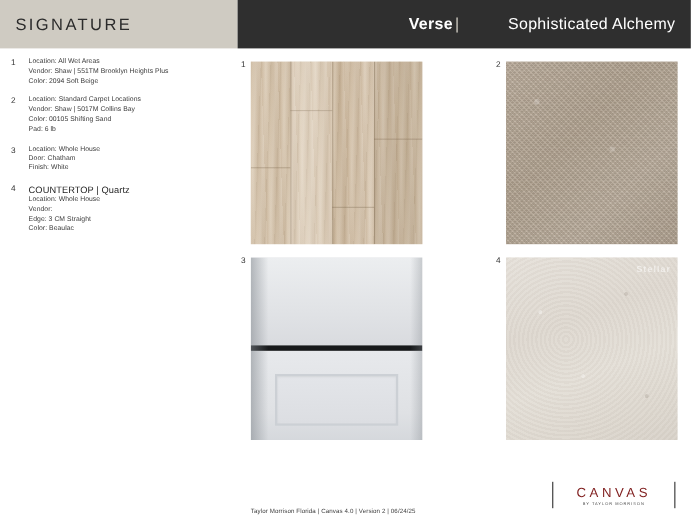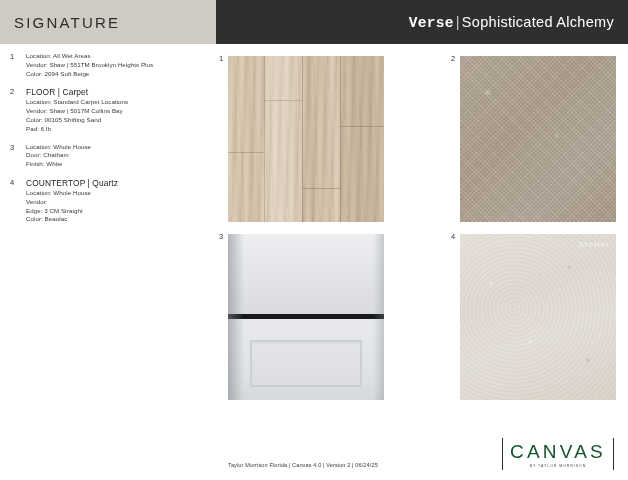--- a/index.html
+++ b/index.html
@@ -56,28 +56,28 @@
     color: #2b2b2b;
   }
   .collection {
     font-size: 14.5px;
     color: #ffffff;
     letter-spacing: 0.3px;
     white-space: nowrap;
   }
   .collection b {
     font-weight: bold;
-    font-family: Liberation Mono, monospace;
   }
   .collection .sep {
     color: #cfcbc2;
     padding: 0 2px;
   }
   .collection .sub {
     font-weight: normal;
+    margin-left: 42px;
   }
 
   
   .legend {
     position: absolute;
     left: 0;
     top: 52px;
     width: 210px;
     padding-left: 10px;
     box-sizing: border-box;
@@ -257,23 +257,23 @@
     right: 14px;
     top: 438px;
     width: 112px;
     text-align: center;
     border-left: 1px solid #2f2f2f;
     border-right: 1px solid #2f2f2f;
     padding: 3px 0 2px 0;
     box-sizing: border-box;
   }
   .footer-logo .logo-word {
-    font-size: 19px;
+    font-size: 12px;
     letter-spacing: 3.2px;
-    color: #14532d;
+    color: #7f1d1d;
     font-weight: normal;
   }
   .footer-logo .logo-sub {
     font-size: 3.6px;
     letter-spacing: 0.9px;
     color: #4a4a4a;
     margin-top: 1px;
   }
 </style>
 </head>
@@ -294,21 +294,20 @@
 
     <div class="legend-item">
       <span class="legend-num">1</span>
       <div class="legend-line">Location: All Wet Areas</div>
       <div class="legend-line">Vendor: Shaw | 551TM Brooklyn Heights Plus</div>
       <div class="legend-line">Color: 2094 Soft Beige</div>
     </div>
 
     <div class="legend-item">
       <span class="legend-num">2</span>
-      <div class="legend-title">FLOOR | Carpet</div>
       <div class="legend-line">Location: Standard Carpet Locations</div>
       <div class="legend-line">Vendor: Shaw | 5017M Collins Bay</div>
       <div class="legend-line">Color: 00105 Shifting Sand</div>
       <div class="legend-line">Pad: 6 lb</div>
     </div>
 
     <div class="legend-item">
       <span class="legend-num">3</span>
       <div class="legend-line">Location: Whole House</div>
       <div class="legend-line">Door: Chatham</div>

